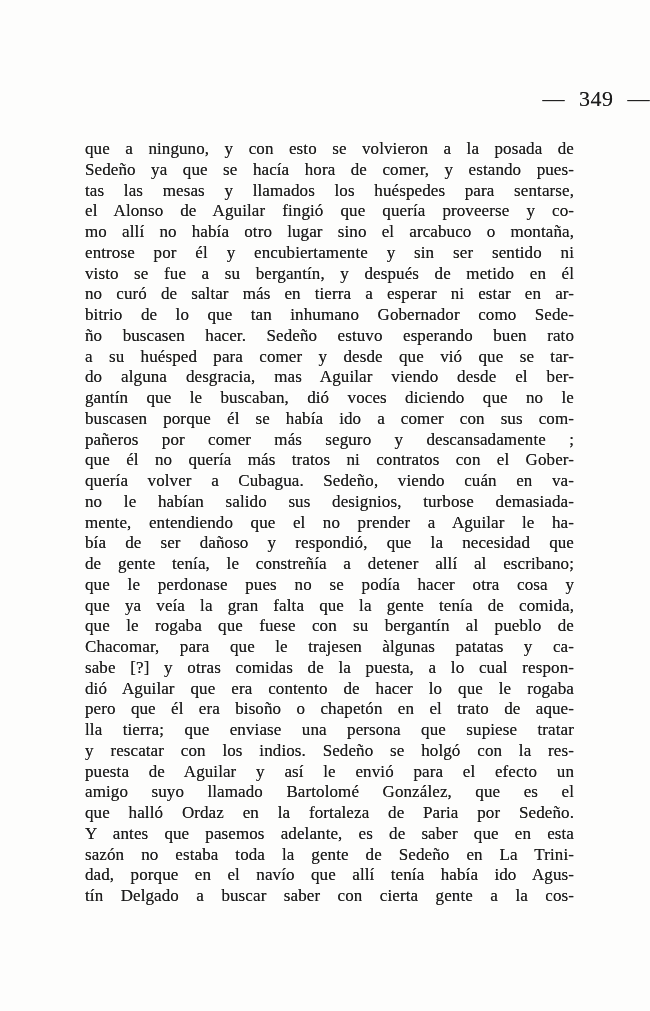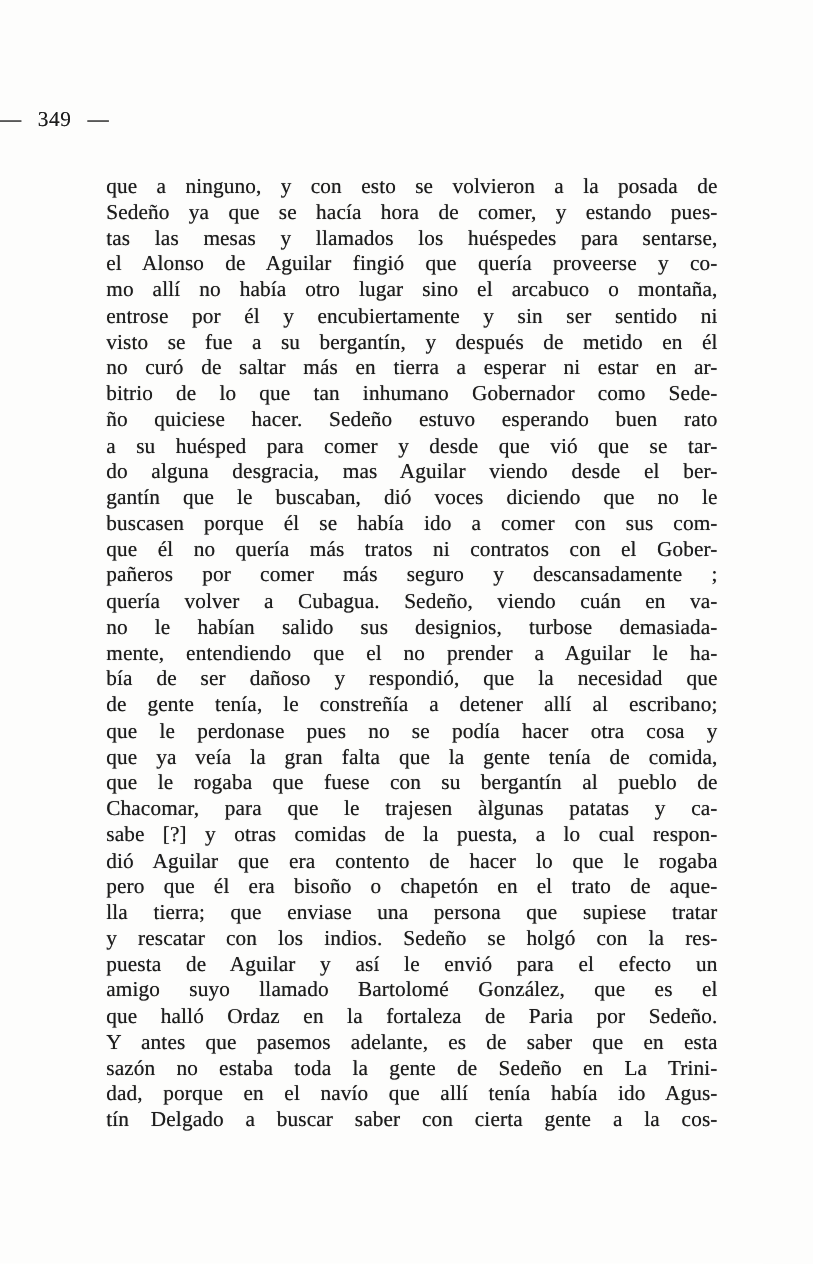--- a/index.html
+++ b/index.html
@@ -14,22 +14,22 @@
     background: #fdfdfc;
     overflow: hidden;
     font-family: "Liberation Serif", "DejaVu Serif", serif;
     color: #1c1c1c;
   }
   .page-header {
     position: absolute;
     top: 86px;
     left: 0;
     width: 100%;
-    text-align: left;
-    font-size: 17px;
+    text-align: right;
+    font-size: 22px;
     word-spacing: 8px;
     letter-spacing: 0.5px;
     text-shadow: 0 0 0.5px rgba(20,20,20,0.65);
   }
   .page-body {
     position: absolute;
     top: 139px;
     left: 85px;
     width: 489px;
   }
@@ -54,27 +54,27 @@
   <main class="page-body">
       <div class="text-line">que a ninguno, y con esto se volvieron a la posada de</div>
       <div class="text-line">Sedeño ya que se hacía hora de comer, y estando pues-</div>
       <div class="text-line">tas las mesas y llamados los huéspedes para sentarse,</div>
       <div class="text-line">el Alonso de Aguilar fingió que quería proveerse y co-</div>
       <div class="text-line">mo allí no había otro lugar sino el arcabuco o montaña,</div>
       <div class="text-line">entrose por él y encubiertamente y sin ser sentido ni</div>
       <div class="text-line">visto se fue a su bergantín, y después de metido en él</div>
       <div class="text-line">no curó de saltar más en tierra a esperar ni estar en ar-</div>
       <div class="text-line">bitrio de lo que tan inhumano Gobernador como Sede-</div>
-      <div class="text-line">ño quiciese hacer. Sedeño estuvo esperando buen rato</div>
+      <div class="text-line">ño buscasen hacer. Sedeño estuvo esperando buen rato</div>
       <div class="text-line">a su huésped para comer y desde que vió que se tar-</div>
       <div class="text-line">do alguna desgracia, mas Aguilar viendo desde el ber-</div>
       <div class="text-line">gantín que le buscaban, dió voces diciendo que no le</div>
       <div class="text-line">buscasen porque él se había ido a comer con sus com-</div>
+      <div class="text-line">pañeros por comer más seguro y descansadamente ;</div>
       <div class="text-line">que él no quería más tratos ni contratos con el Gober-</div>
-      <div class="text-line">pañeros por comer más seguro y descansadamente ;</div>
       <div class="text-line">quería volver a Cubagua. Sedeño, viendo cuán en va-</div>
       <div class="text-line">no le habían salido sus designios, turbose demasiada-</div>
       <div class="text-line">mente, entendiendo que el no prender a Aguilar le ha-</div>
       <div class="text-line">bía de ser dañoso y respondió, que la necesidad que</div>
       <div class="text-line">de gente tenía, le constreñía a detener allí al escribano;</div>
       <div class="text-line">que le perdonase pues no se podía hacer otra cosa y</div>
       <div class="text-line">que ya veía la gran falta que la gente tenía de comida,</div>
       <div class="text-line">que le rogaba que fuese con su bergantín al pueblo de</div>
       <div class="text-line">Chacomar, para que le trajesen àlgunas patatas y ca-</div>
       <div class="text-line">sabe [?] y otras comidas de la puesta, a lo cual respon-</div>

